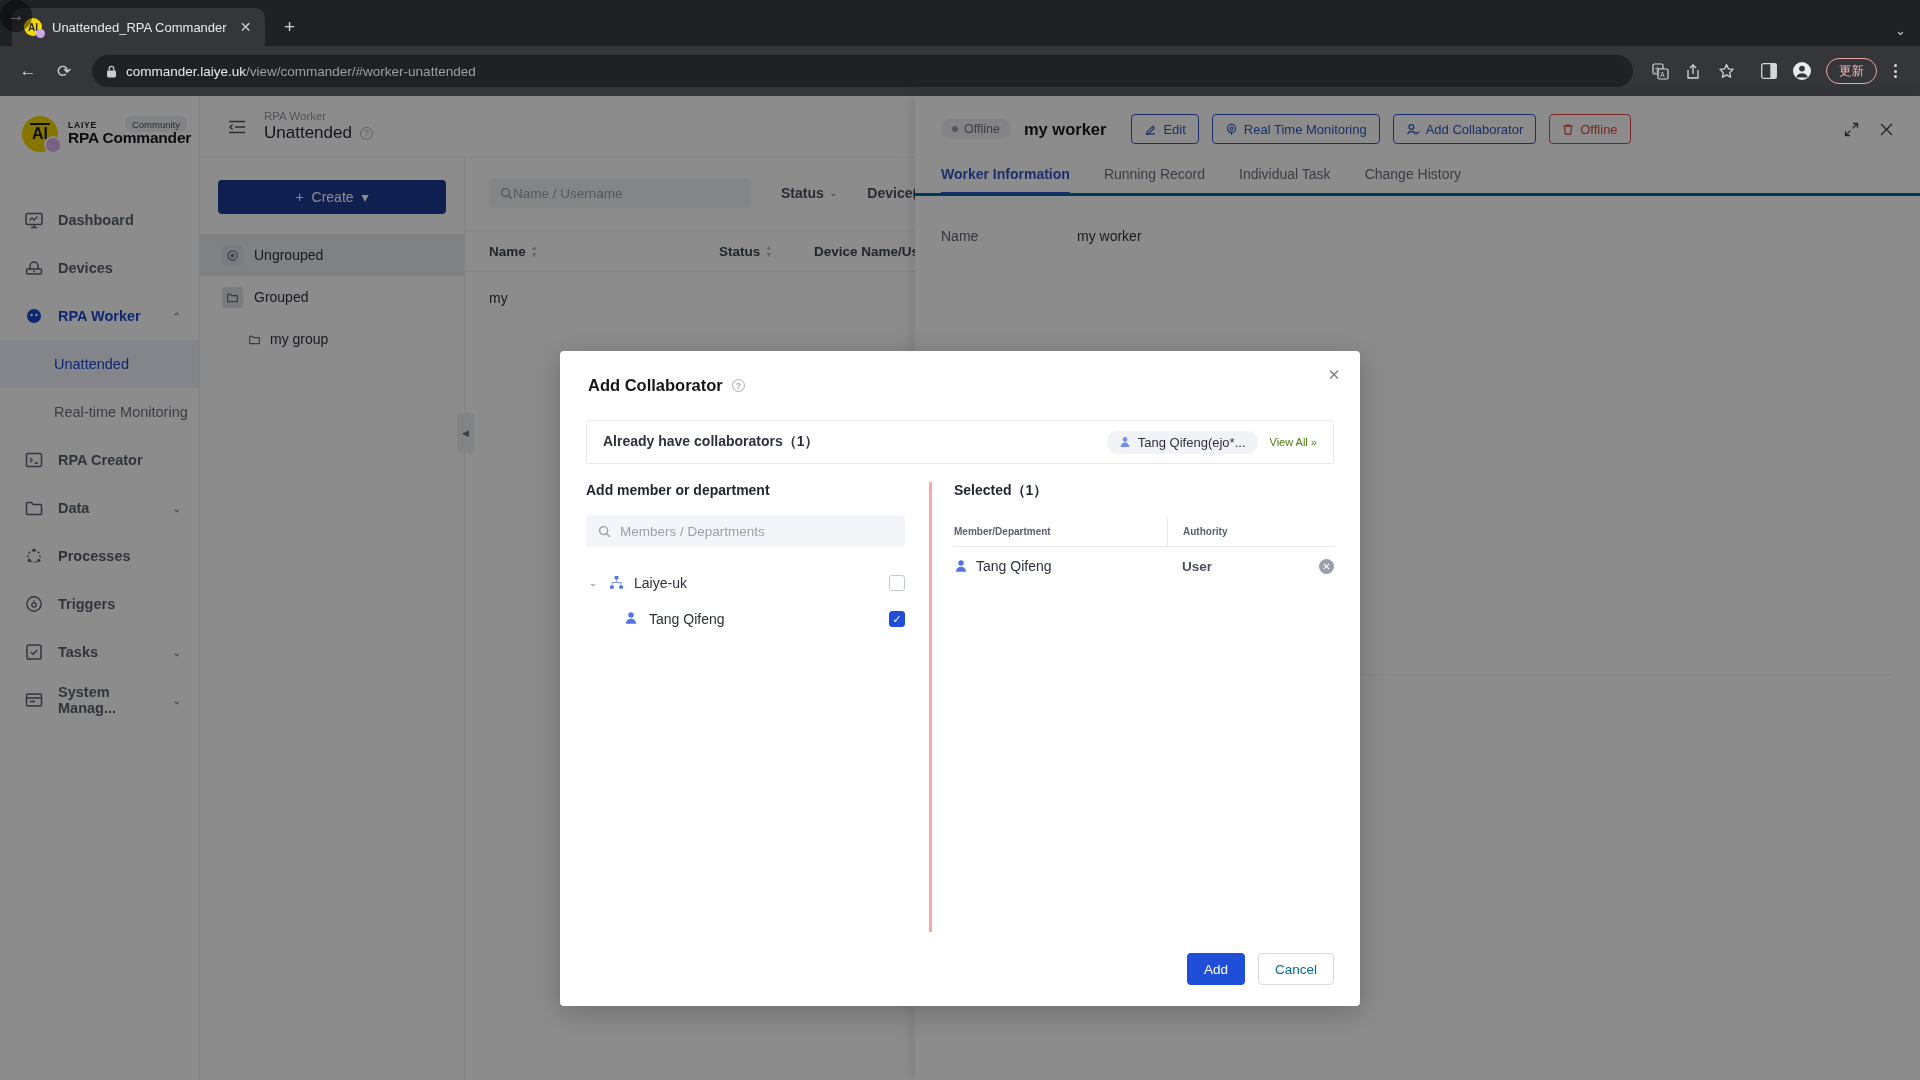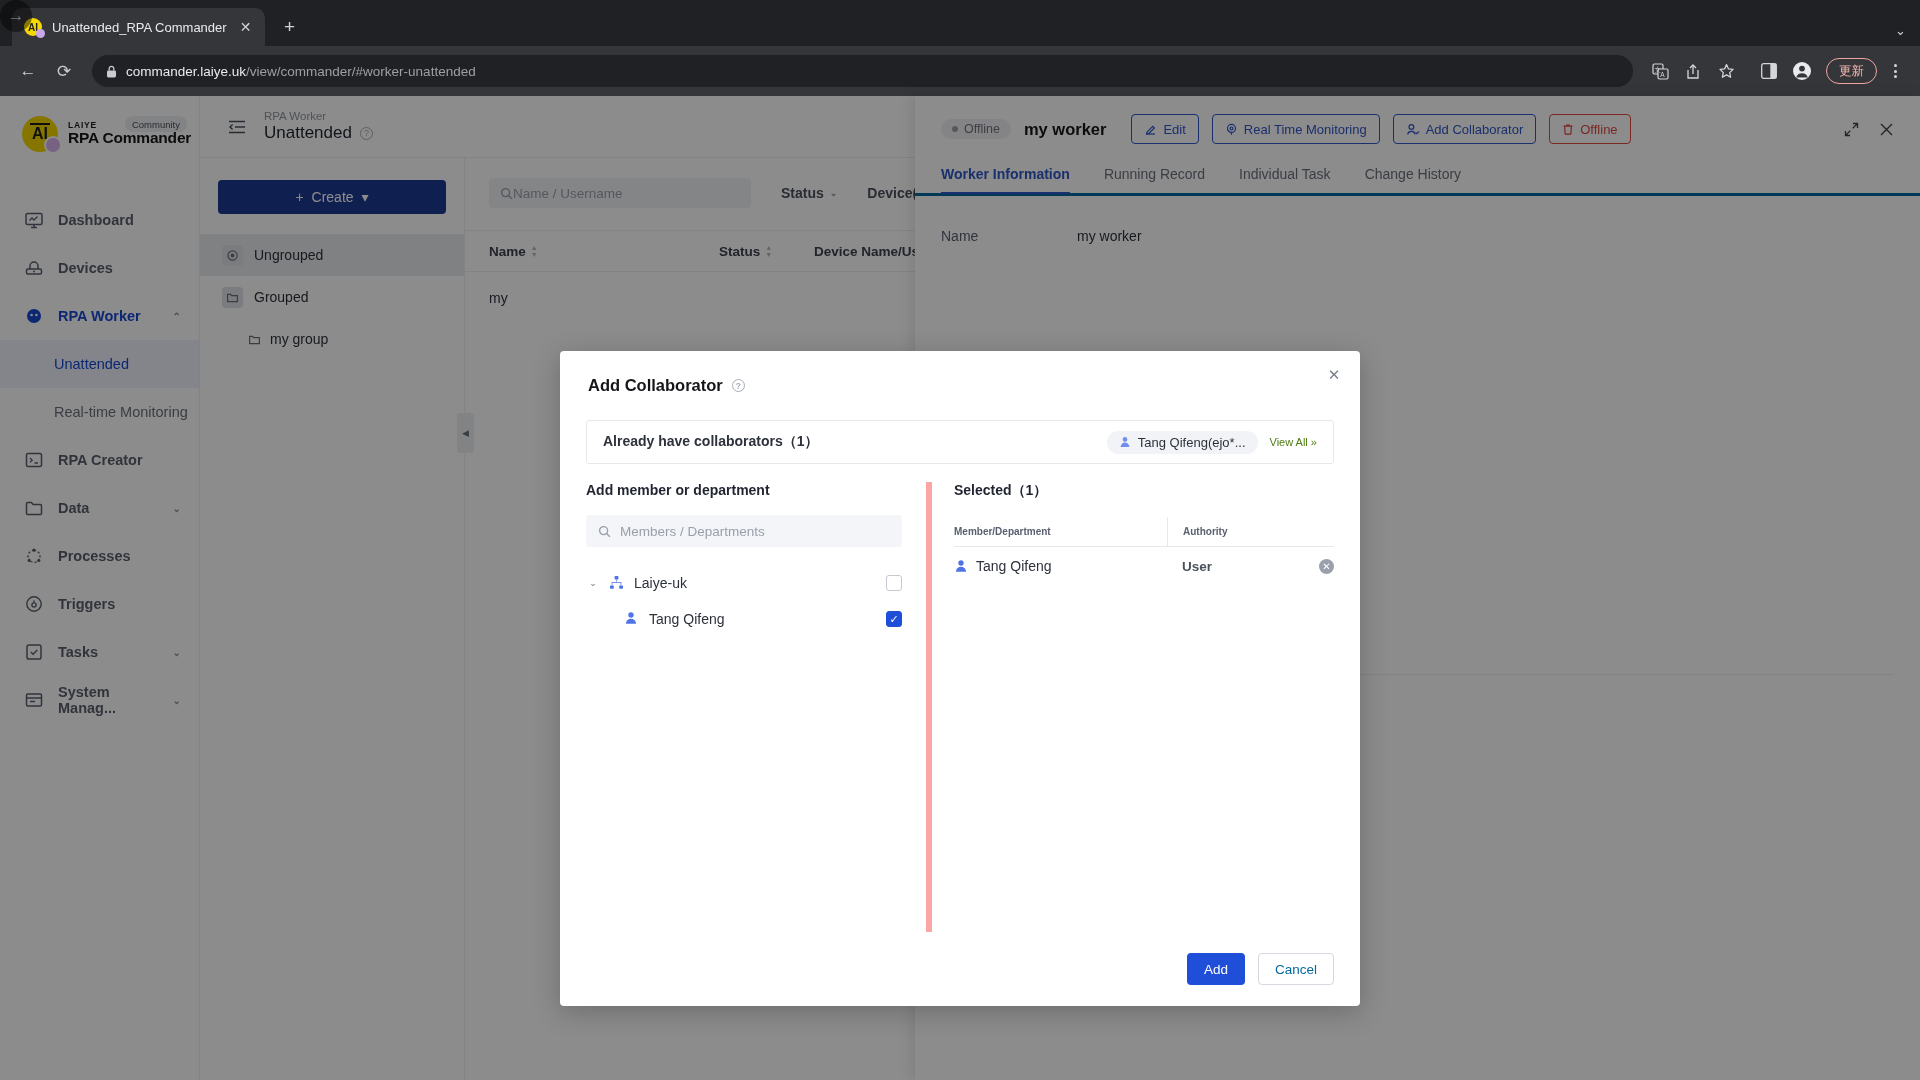--- a/index.html
+++ b/index.html
@@ -250,21 +250,21 @@
   }
   .existing-label { font-size: 14px; font-weight: bold; color: #2c313b; flex: 1; }
   .person-tag {
     display: flex; align-items: center; gap: 7px; background: #f1f3f7;
     border-radius: 13px; padding: 4px 12px; font-size: 13px; color: #2c313b;
     max-width: 172px; white-space: nowrap; overflow: hidden;
   }
   .view-all { font-size: 11px; color: #4d7c0f; }
 
   .modal-body { flex: 1; display: flex; min-height: 0; margin-top: 18px; }
-  .m-left { width: 372px; flex: none; padding: 0 24px 0 26px; border-right: 6px solid #fca5a5; }
+  .m-left { width: 372px; flex: none; padding: 0 24px 0 26px; border-right: 3px solid #fca5a5; }
   .m-right { flex: 1; min-width: 0; padding: 0 26px 0 22px; }
   .m-sect-title { font-size: 14px; font-weight: bold; color: #1f2430; }
   .m-search {
     margin-top: 17px; height: 32px; background: #f3f5f8; border-radius: 4px;
     display: flex; align-items: center; gap: 9px; padding: 0 12px;
     color: #9aa0ab; font-size: 13.5px;
   }
   .tree { margin-top: 18px; }
   .tree-row { height: 36px; display: flex; align-items: center; gap: 9px; font-size: 14px; color: #2c313b; }
   .tree-row.child { padding-left: 38px; }

